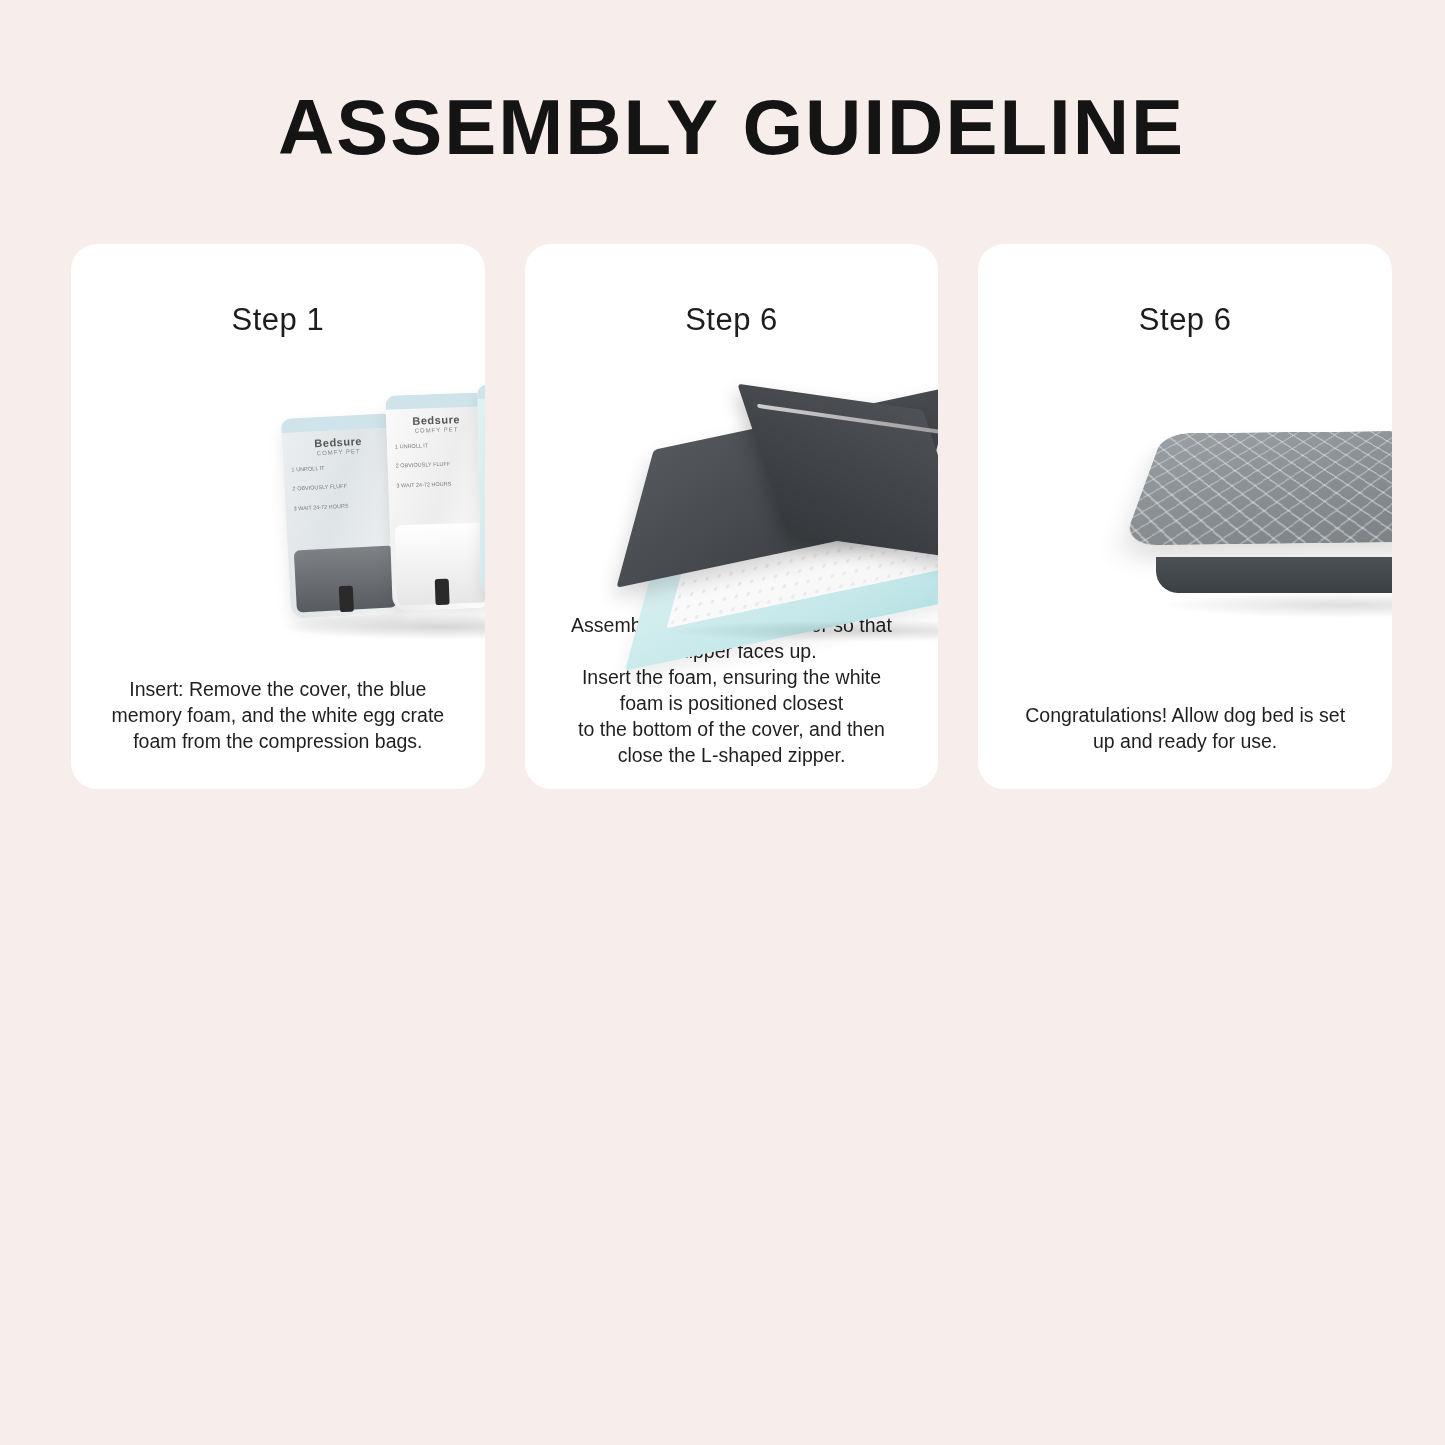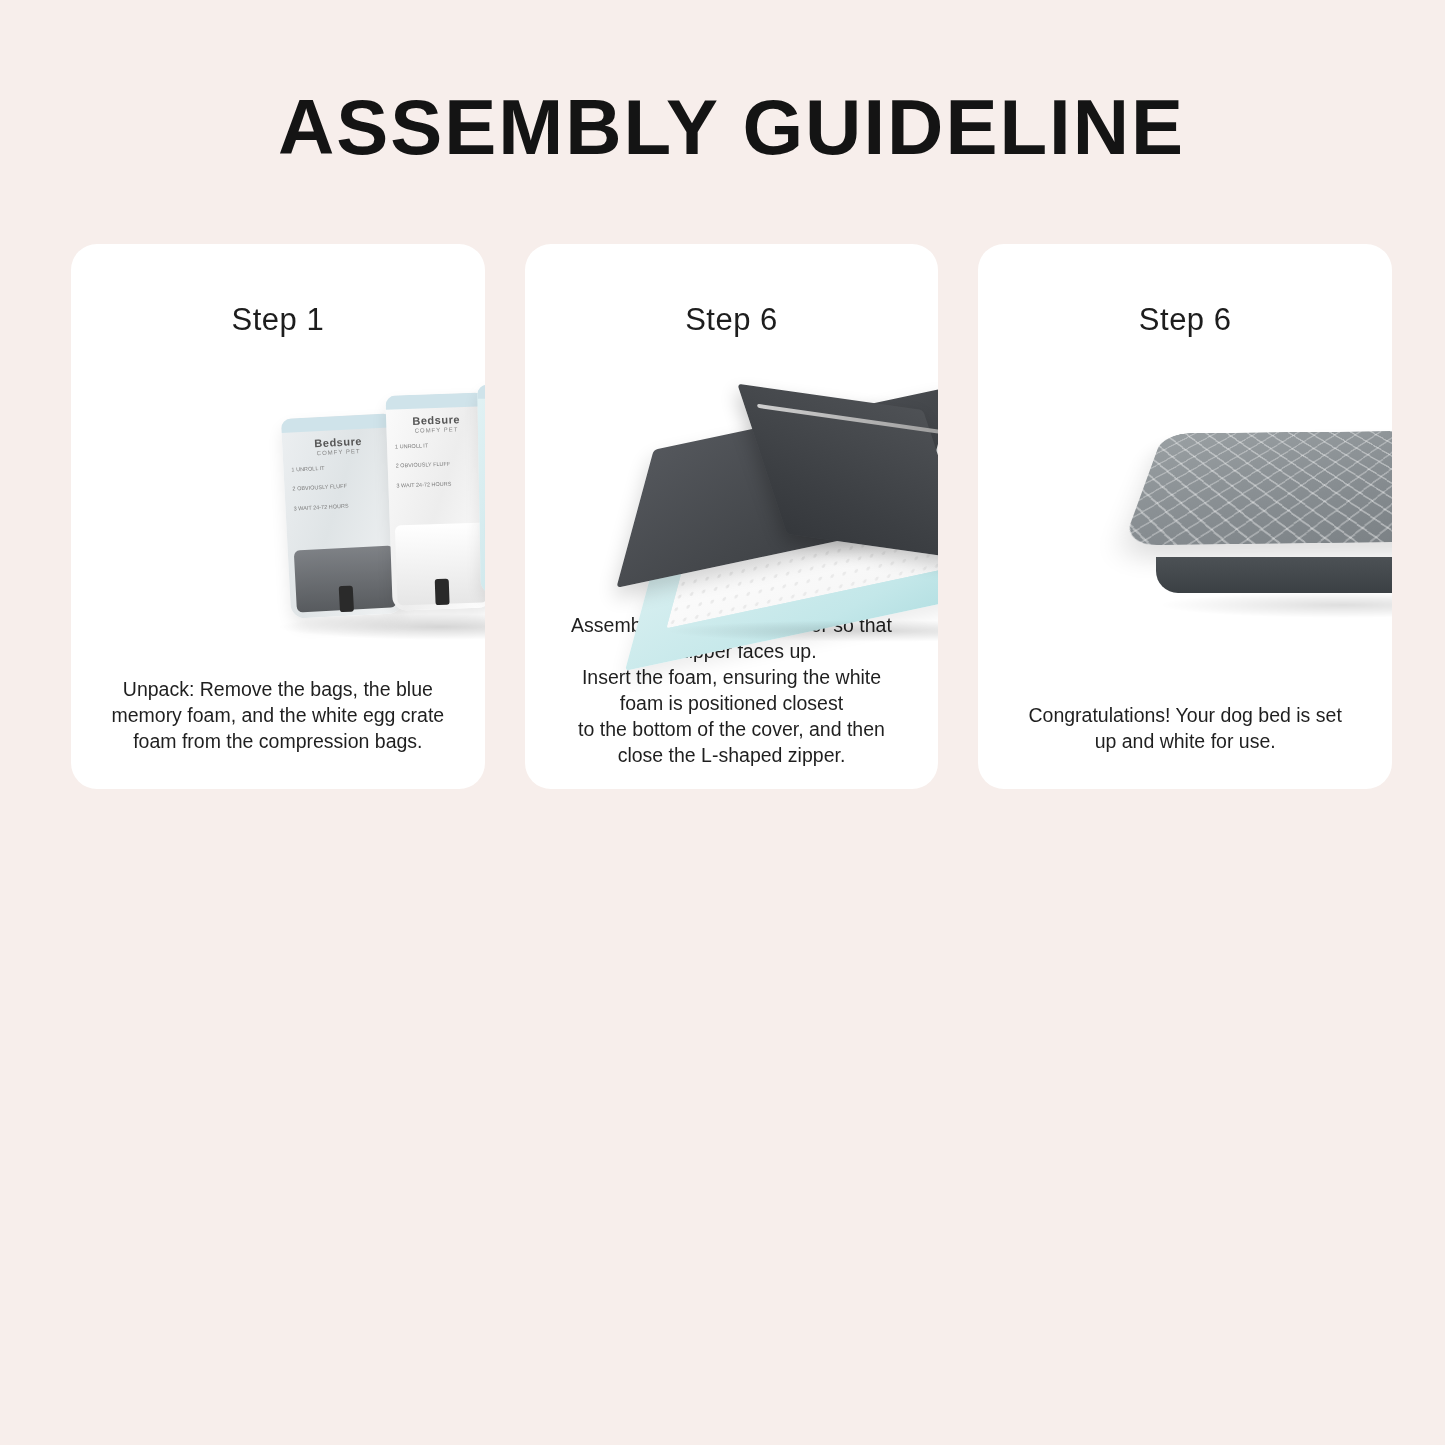--- a/index.html
+++ b/index.html
@@ -282,21 +282,21 @@
               <div>1 UNROLL IT</div>
               <div>2 OBVIOUSLY FLUFF</div>
               <div>3 WAIT 24-72 HOURS</div>
             </div>
             <div class="bag-fill"></div>
             <div class="bag-seal"></div>
           </div>
           <div class="bag-shadow"></div>
         </div>
       </div>
-      <div class="caption">Unpack: Remove the bags, the blue memory foam, and the white egg crate foam from the compression bags.</div>
+      <div class="caption">Insert: Remove the cover, the blue memory foam, and the white egg crate foam from the compression bags.</div>
     </div>
 
 
     <div class="card card-3">
       <div class="step-label">Step 6</div>
       <div class="figure">
         <div class="assemble">
           <div class="a-blue"></div>
           <div class="a-white"></div>
           <div class="a-cover-back"></div>
@@ -314,17 +314,17 @@
       <div class="step-label">Step 6</div>
       <div class="figure">
         <div class="bed">
           <div class="bed-top"></div>
           <div class="bed-side">
             <div class="bed-badge"></div>
           </div>
           <div class="bed-shadow"></div>
         </div>
       </div>
-      <div class="caption">Congratulations! Your dog bed is set up and white for use.</div>
+      <div class="caption">Congratulations! Allow dog bed is set up and ready for use.</div>
     </div>
 
   </div>
 </div>
 
 </body></html>

